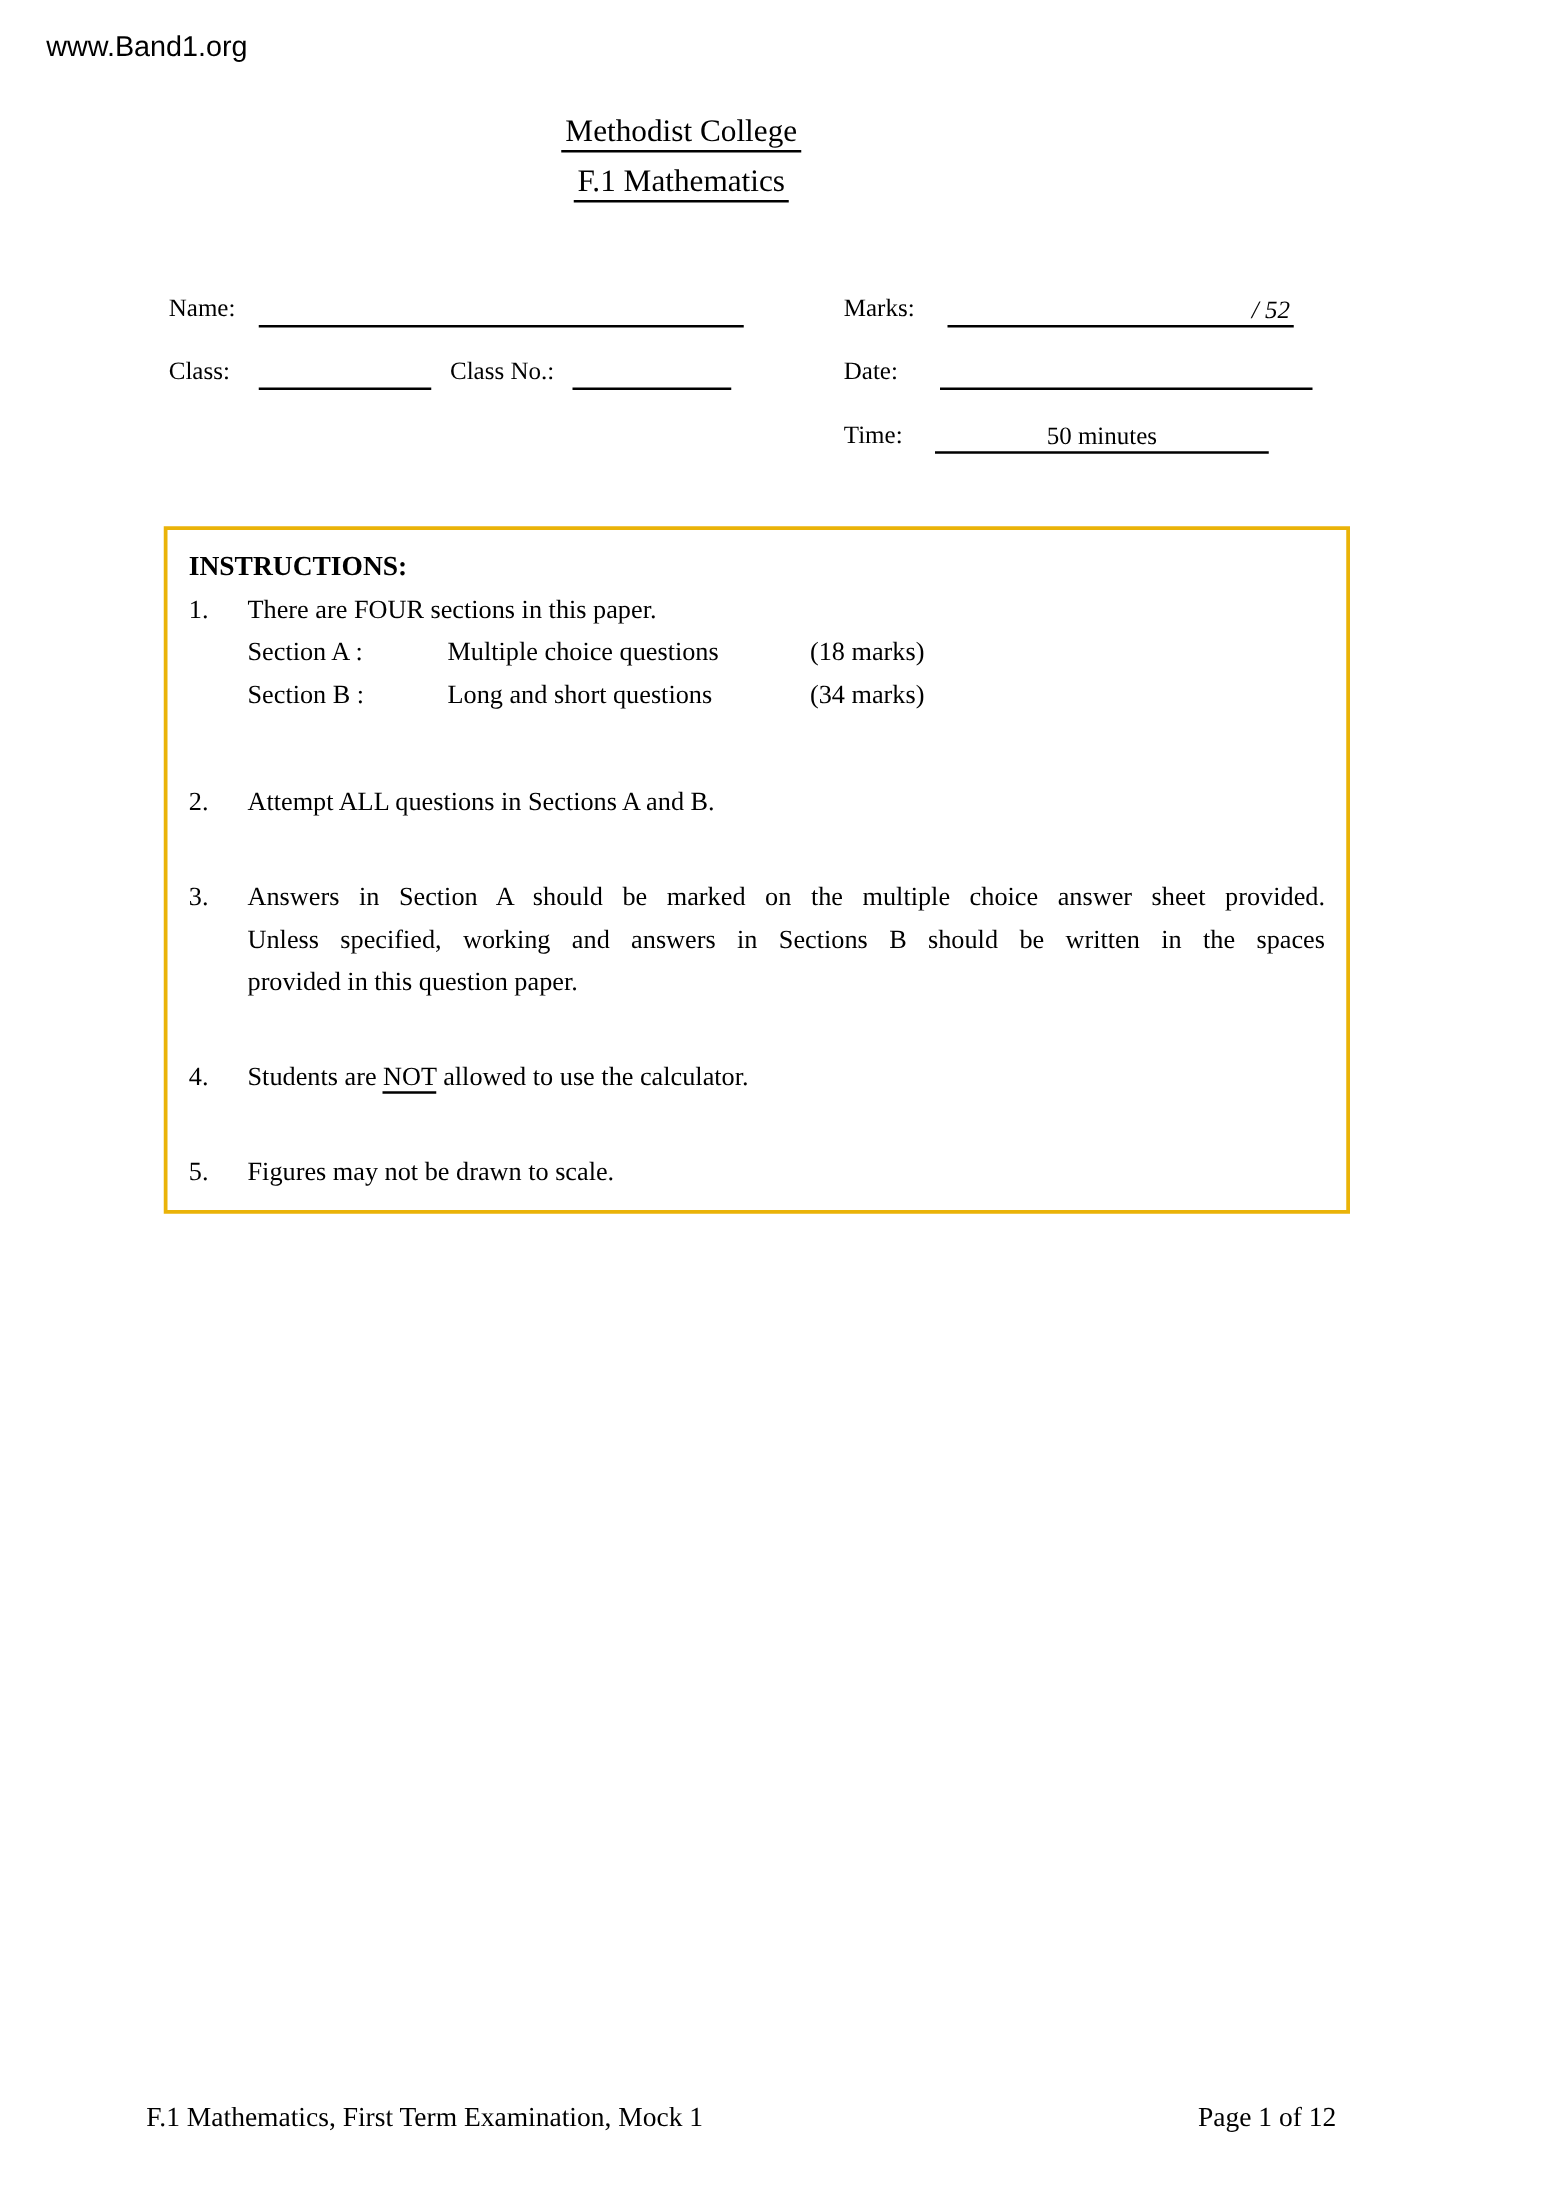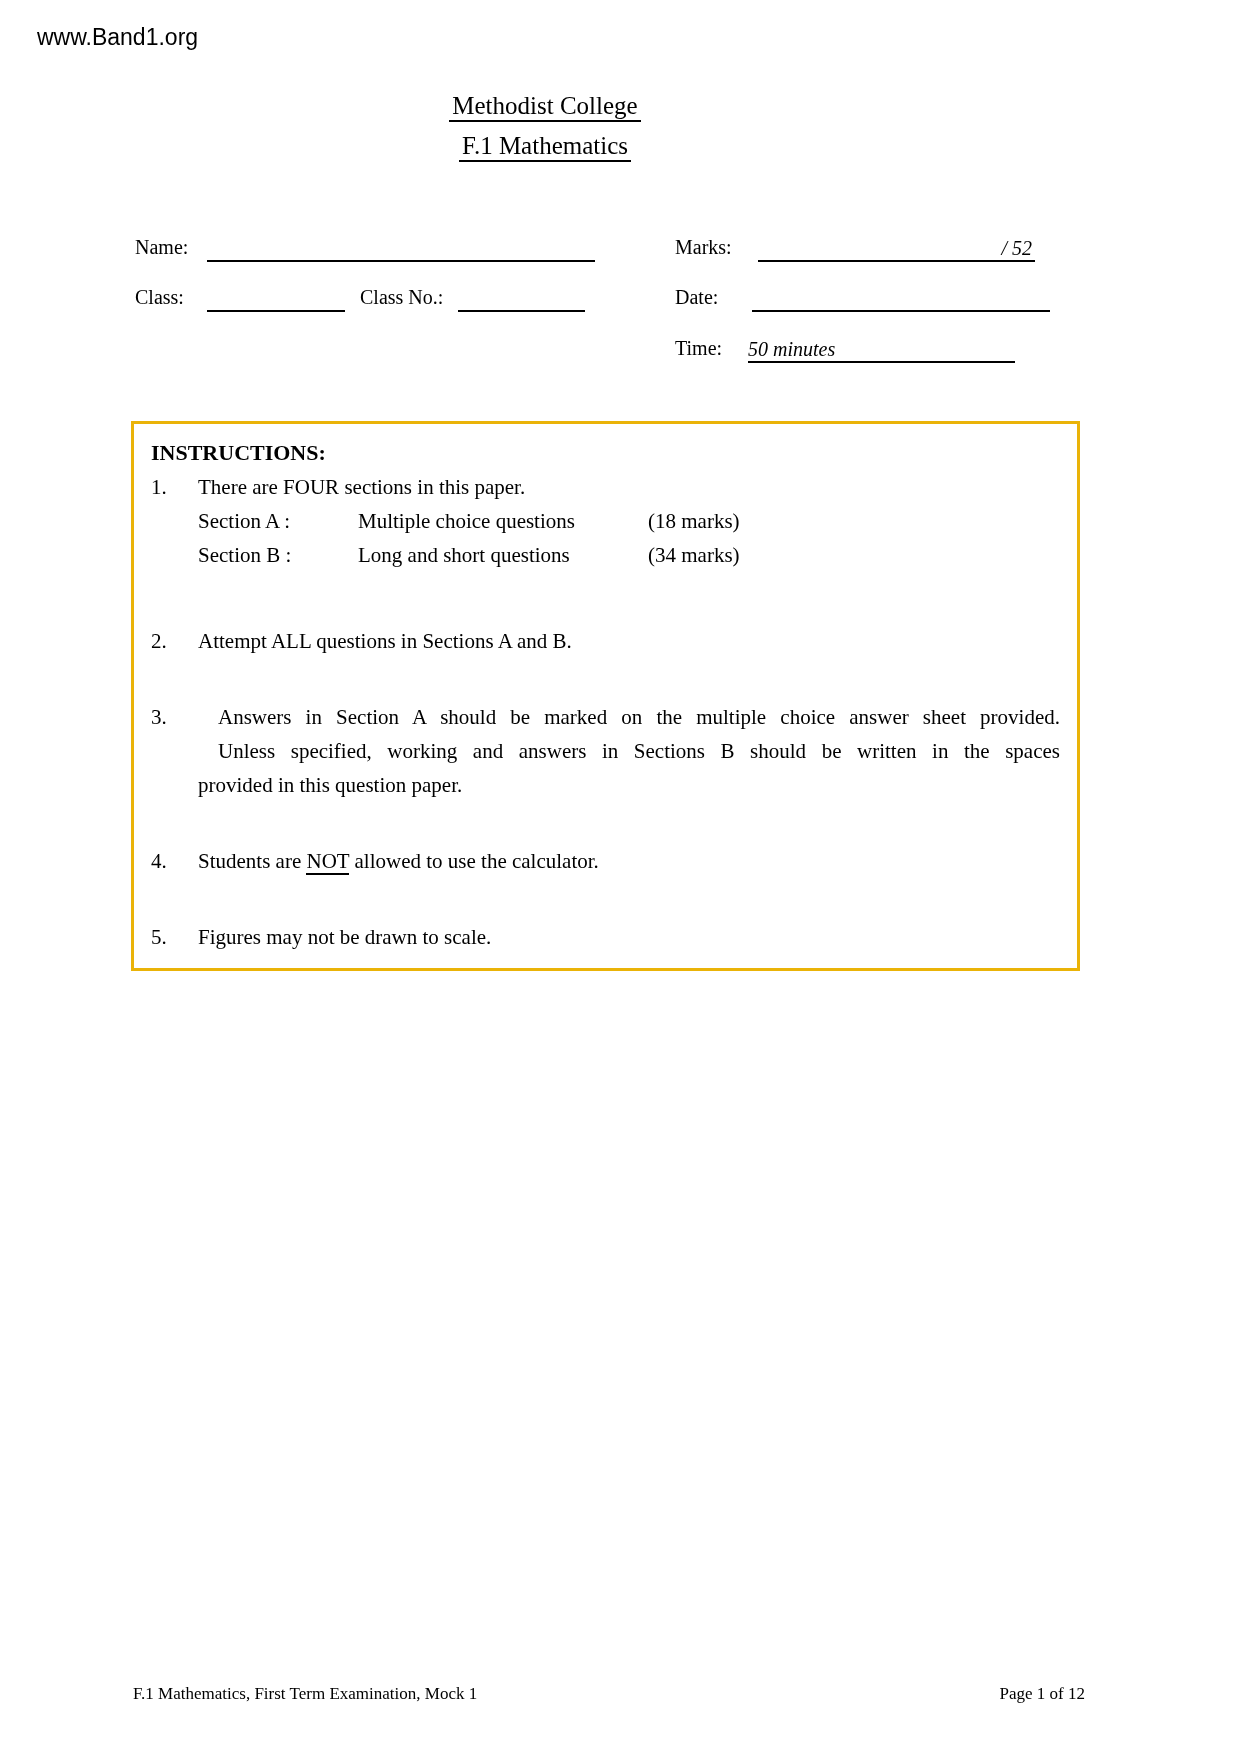--- a/index.html
+++ b/index.html
@@ -11,21 +11,21 @@
     position:absolute;left:37px;top:24px;font-size:23px;
     font-family:"Liberation Sans","DejaVu Sans",sans-serif;
   }
   .title-block{position:absolute;top:86px;left:0;width:1090px;text-align:center;
     font-size:25px;line-height:40px;}
   .title-line > span{border-bottom:2px solid #000;padding:0 3px 1px;}
   .field-label{position:absolute;font-size:20px;line-height:25px;white-space:nowrap;}
   .field-line{position:absolute;height:25px;border-bottom:2px solid #000;
     font-size:20px;line-height:26px;box-sizing:content-box;}
   .field-line.right{text-align:right;padding-right:3px;}
-  .field-line.center{text-align:left;font-style:italic;}
+  .field-line.center{text-align:center;}
   #name-label{left:135px;top:235px;}
   #name-line{left:207px;top:235px;width:388px;}
   #marks-label{left:675px;top:235px;}
   #marks-line{left:758px;top:235px;width:274px;font-style:italic;}
   #class-label{left:135px;top:285px;}
   #class-line{left:207px;top:285px;width:138px;}
   #classno-label{left:360px;top:285px;}
   #classno-line{left:458px;top:285px;width:127px;}
   #date-label{left:675px;top:285px;}
   #date-line{left:752px;top:285px;width:298px;}
@@ -37,28 +37,28 @@
     font-size:21px;
   }
   .instr-heading{font-weight:bold;font-size:22px;line-height:34px;}
   .instr-list{margin:0;}
   .instr-item{display:flex;margin-top:42px;}
   .instr-item:first-child{margin-top:0;}
   .instr-item:nth-child(2){margin-top:52px;}
   .instr-num{flex:none;width:47px;line-height:34px;}
   .instr-body{flex:1;line-height:34px;}
   .instr-line{min-height:34px;}
-  .instr-line.justify{text-align:justify;text-align-last:justify;margin-left:20px;}
+  .instr-line.justify{text-align:justify;text-align-last:justify;}
   .instr-line .c0{display:inline-block;width:160px;}
   .instr-line .c1{display:inline-block;width:290px;}
   .b{font-weight:normal;}
   .u{border-bottom:2px solid #000;}
   .page-footer{
-    position:absolute;left:133px;top:1683px;width:952px;
-    display:flex;justify-content:space-between;font-size:17px;line-height:22px;
+    position:absolute;left:117px;top:1683px;width:952px;
+    display:flex;justify-content:space-between;font-size:22px;line-height:22px;
   }
 </style>
 </head>
 <body>
 
 <div class="watermark">www.Band1.org</div>
 
 <div class="title-block">
   <div class="title-line"><span>Methodist College</span></div>
   <div class="title-line"><span>F.1 Mathematics</span></div>

